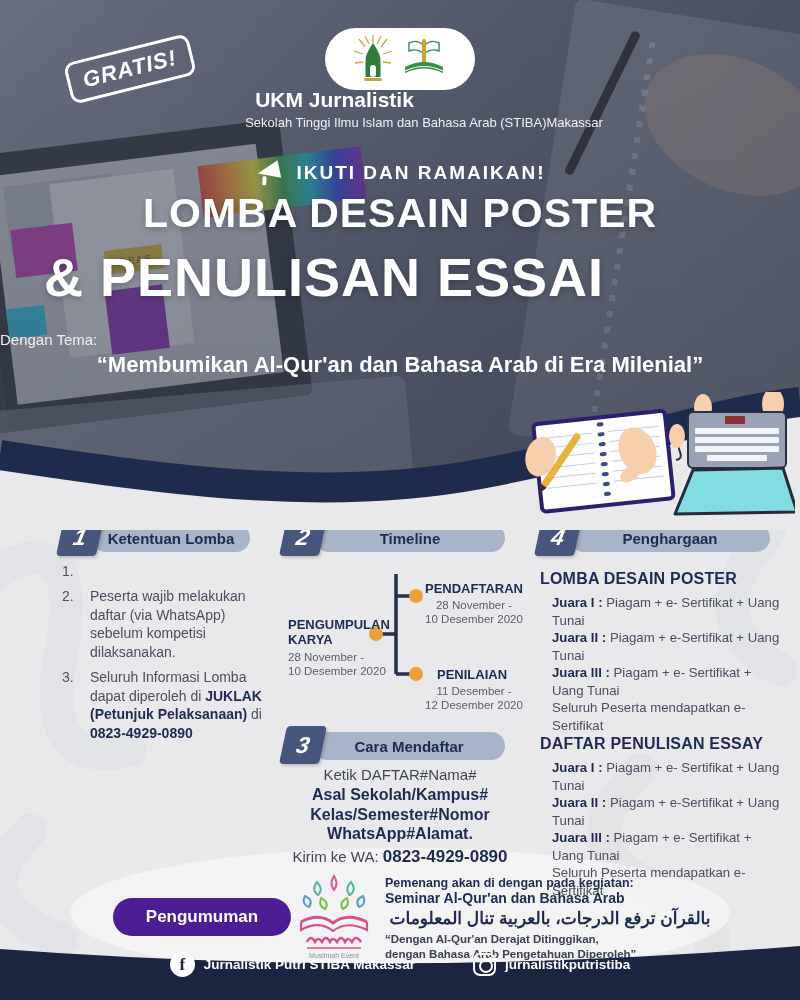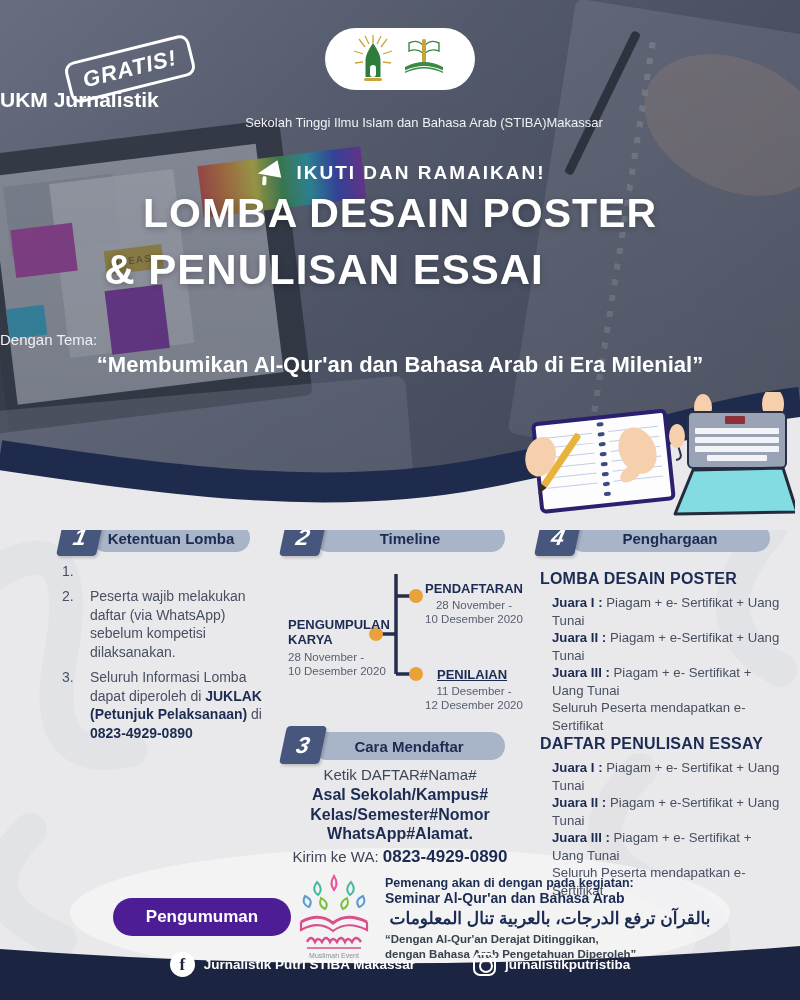--- a/index.html
+++ b/index.html
@@ -38,31 +38,31 @@
     background:#969dab; opacity:.42; transform:rotate(-5deg); border-radius:10px; }
   .hero-tint { position:absolute; inset:0; background:linear-gradient(rgba(73,79,97,.40), rgba(60,66,83,.52)); }
 
   .gratis { position:absolute; left:66px; top:48px; transform:rotate(-14deg);
     border:3px solid #fff; border-radius:10px; padding:5px 13px;
     color:#fff; font-weight:700; font-style:italic; font-size:22px; letter-spacing:1px; z-index:3; }
 
   .logo-pill { position:absolute; left:325px; top:28px; width:150px; height:62px; background:#fff;
     border-radius:32px; display:flex; align-items:center; justify-content:center; gap:8px; z-index:3; }
 
-  .org-name { position:absolute; left:0; top:88px; width:669px; 
+  .org-name { position:absolute; left:0; top:88px; width:669px; text-align:center;
     color:#fff; font-size:21px; font-weight:600; z-index:3; }
   .org-sub { position:absolute; left:0; top:115px; width:800px; text-align:center;
     color:#f0f2f6; font-size:13px; z-index:3;padding-left:48px; }
 
   .tagline { position:absolute; left:0; top:160px; width:800px; display:flex; align-items:center;
     justify-content:center; gap:10px; color:#fff; font-size:19px; font-weight:700; letter-spacing:2px; z-index:3; }
   .title1 { position:absolute; left:0; top:190px; width:800px; text-align:center; color:#fff;
     font-size:41px; font-weight:700; letter-spacing:1px; text-shadow:0 2px 6px rgba(0,0,0,.25); z-index:3; }
   .title2 { position:absolute; left:0; top:246px; width:648px; text-align:center; color:#fff;
-    font-size:42px; font-weight:700; letter-spacing:1px; text-shadow:0 2px 6px rgba(0,0,0,.25); z-index:3; }
+    font-size:54px; font-weight:700; letter-spacing:1px; text-shadow:0 2px 6px rgba(0,0,0,.25); z-index:3; }
   .theme-label { position:absolute; left:0; top:331px; width:800px; text-align:left; color:#eef0f5; font-size:15px; z-index:3; }
   .theme-text { position:absolute; left:0; top:352px; width:800px; text-align:center; color:#fff;
     font-size:22px; font-weight:700; z-index:3; }
 
   .wave-svg { position:absolute; left:0; top:360px; width:800px; height:170px; z-index:4; }
   .illus-svg { position:absolute; left:525px; top:392px; width:270px; height:125px; z-index:5; }
   .watermark-svg { position:absolute; left:0; top:470px; width:800px; height:520px; z-index:0; }
   .bottom-glow { position:absolute; left:70px; top:848px; width:660px; height:130px; background:#f5f5f7;
     border-radius:50%; opacity:.75; z-index:0; }
 
@@ -296,21 +296,21 @@
   <div class="tl-title" style="left:425px; top:582px; width:105px;">PENDAFTARAN</div>
   <div class="tl-date" style="left:418px; top:598px; width:112px; text-align:center;">
     <div>28 November -</div>
     <div>10 Desember 2020</div>
   </div>
   <div class="tl-title" style="left:288px; top:618px; width:88px;">PENGUMPULAN KARYA</div>
   <div class="tl-date" style="left:288px; top:650px; width:100px;">
     <div>28 November -</div>
     <div>10 Desember 2020</div>
   </div>
-  <div class="tl-title" style="left:437px; top:668px; width:90px;text-decoration:underline;">PENILAIAN</div>
+  <div class="tl-title" style="left:437px; top:668px; width:90px;">PENILAIAN</div>
   <div class="tl-date" style="left:418px; top:684px; width:112px; text-align:center;">
     <div>11 Desember -</div>
     <div>12 Desember 2020</div>
   </div>
 
   <div class="sec-pill" style="left:313px; top:732px; width:192px;">Cara Mendaftar</div>
   <div class="sec-badge" style="left:283px; top:726px;">3</div>
 
   <div class="cara-block">
     <div class="cara-line1">Ketik DAFTAR#Nama#</div>

